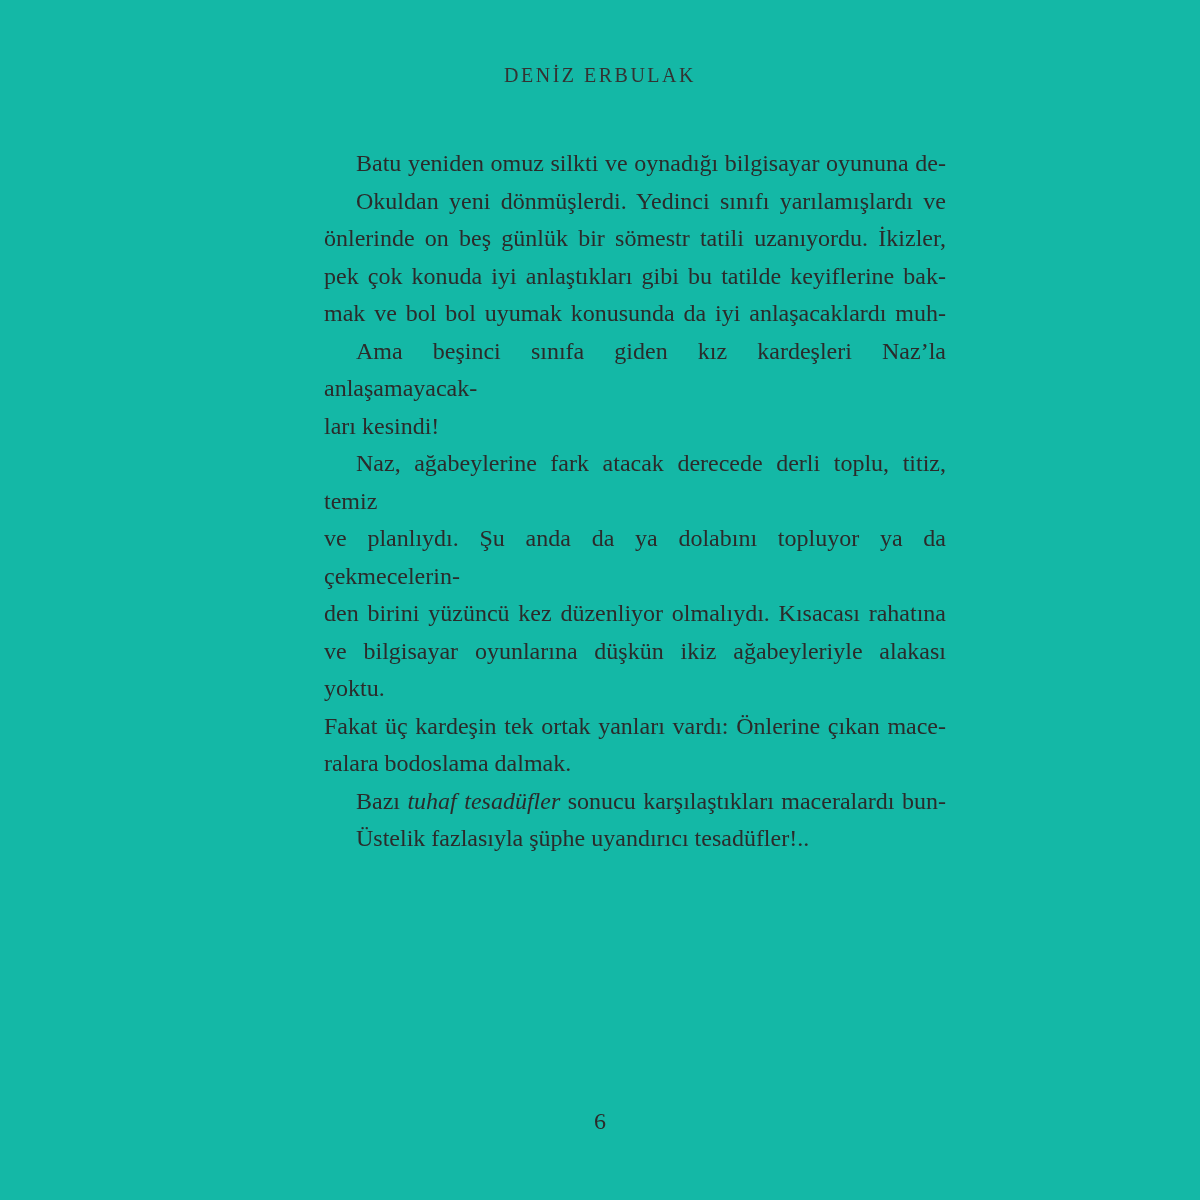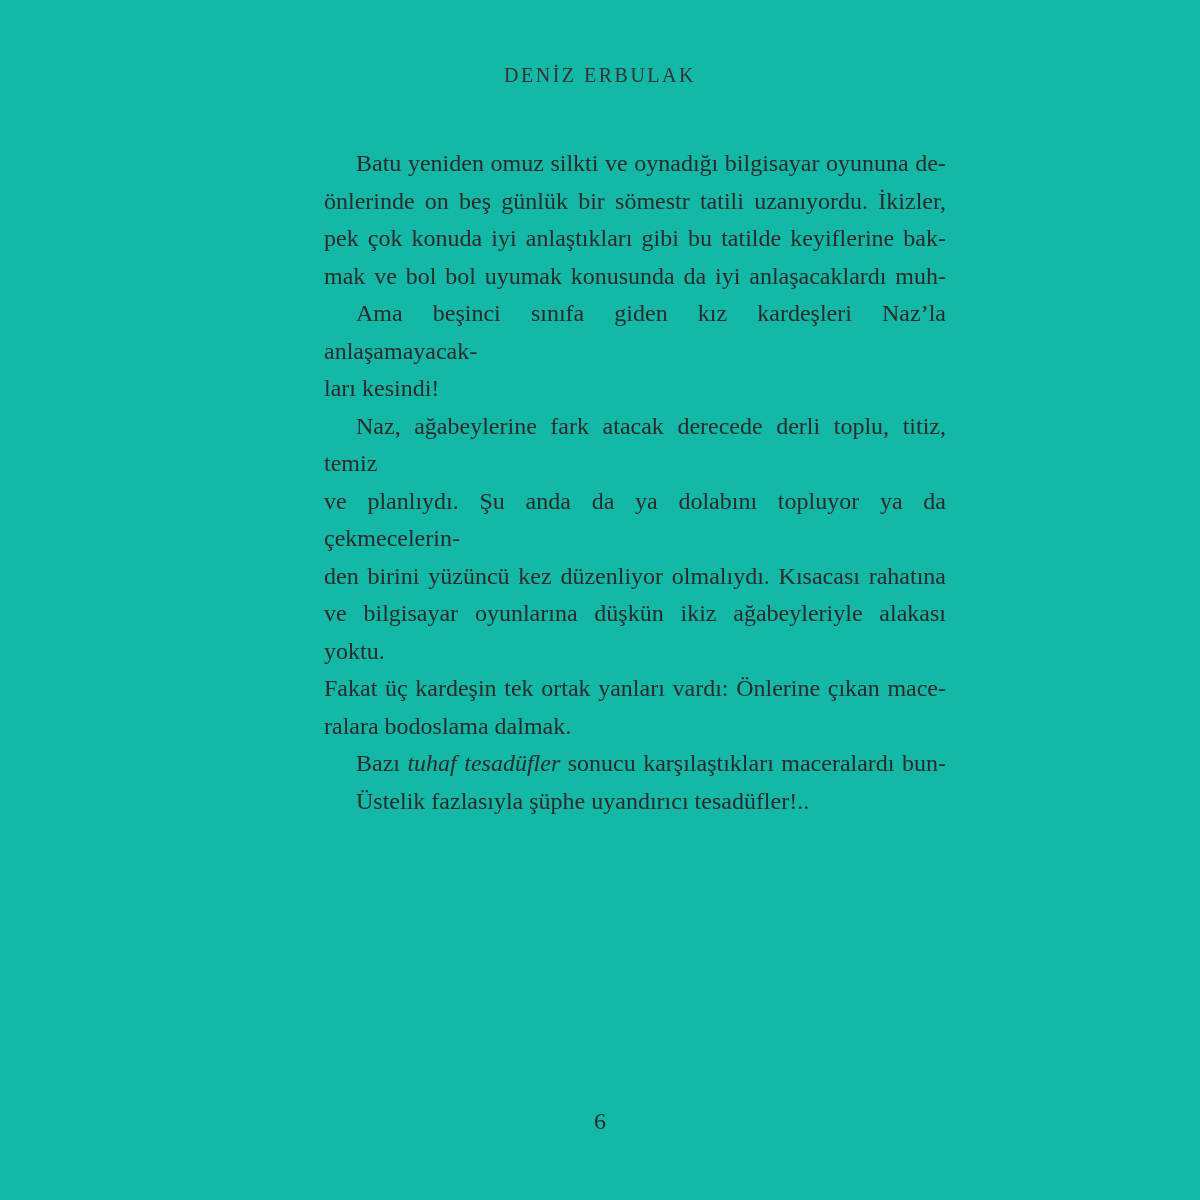--- a/index.html
+++ b/index.html
@@ -53,20 +53,21 @@
   }
 </style>
 </head>
 <body>
 
 <div class="page">
   <div class="running-header">DENİZ ERBULAK</div>
 
   <div class="text-block">
       <div class="line indent"><span>Batu yeniden omuz silkti ve oynadığı bilgisayar oyununa de-</span></div>
+      <div class="line indent"><span>Okuldan yeni dönmüşlerdi. Yedinci sınıfı yarılamışlardı ve</span></div>
       <div class="line"><span>önlerinde on beş günlük bir sömestr tatili uzanıyordu. İkizler,</span></div>
       <div class="line"><span>pek çok konuda iyi anlaştıkları gibi bu tatilde keyiflerine bak-</span></div>
       <div class="line"><span>mak ve bol bol uyumak konusunda da iyi anlaşacaklardı muh-</span></div>
       <div class="line indent"><span>Ama beşinci sınıfa giden kız kardeşleri Naz’la anlaşamayacak-</span></div>
       <div class="line last"><span>ları kesindi!</span></div>
       <div class="line indent"><span>Naz, ağabeylerine fark atacak derecede derli toplu, titiz, temiz</span></div>
       <div class="line"><span>ve planlıydı. Şu anda da ya dolabını topluyor ya da çekmecelerin-</span></div>
       <div class="line"><span>den birini yüzüncü kez düzenliyor olmalıydı. Kısacası rahatına</span></div>
       <div class="line"><span>ve bilgisayar oyunlarına düşkün ikiz ağabeyleriyle alakası yoktu.</span></div>
       <div class="line"><span>Fakat üç kardeşin tek ortak yanları vardı: Önlerine çıkan mace-</span></div>

